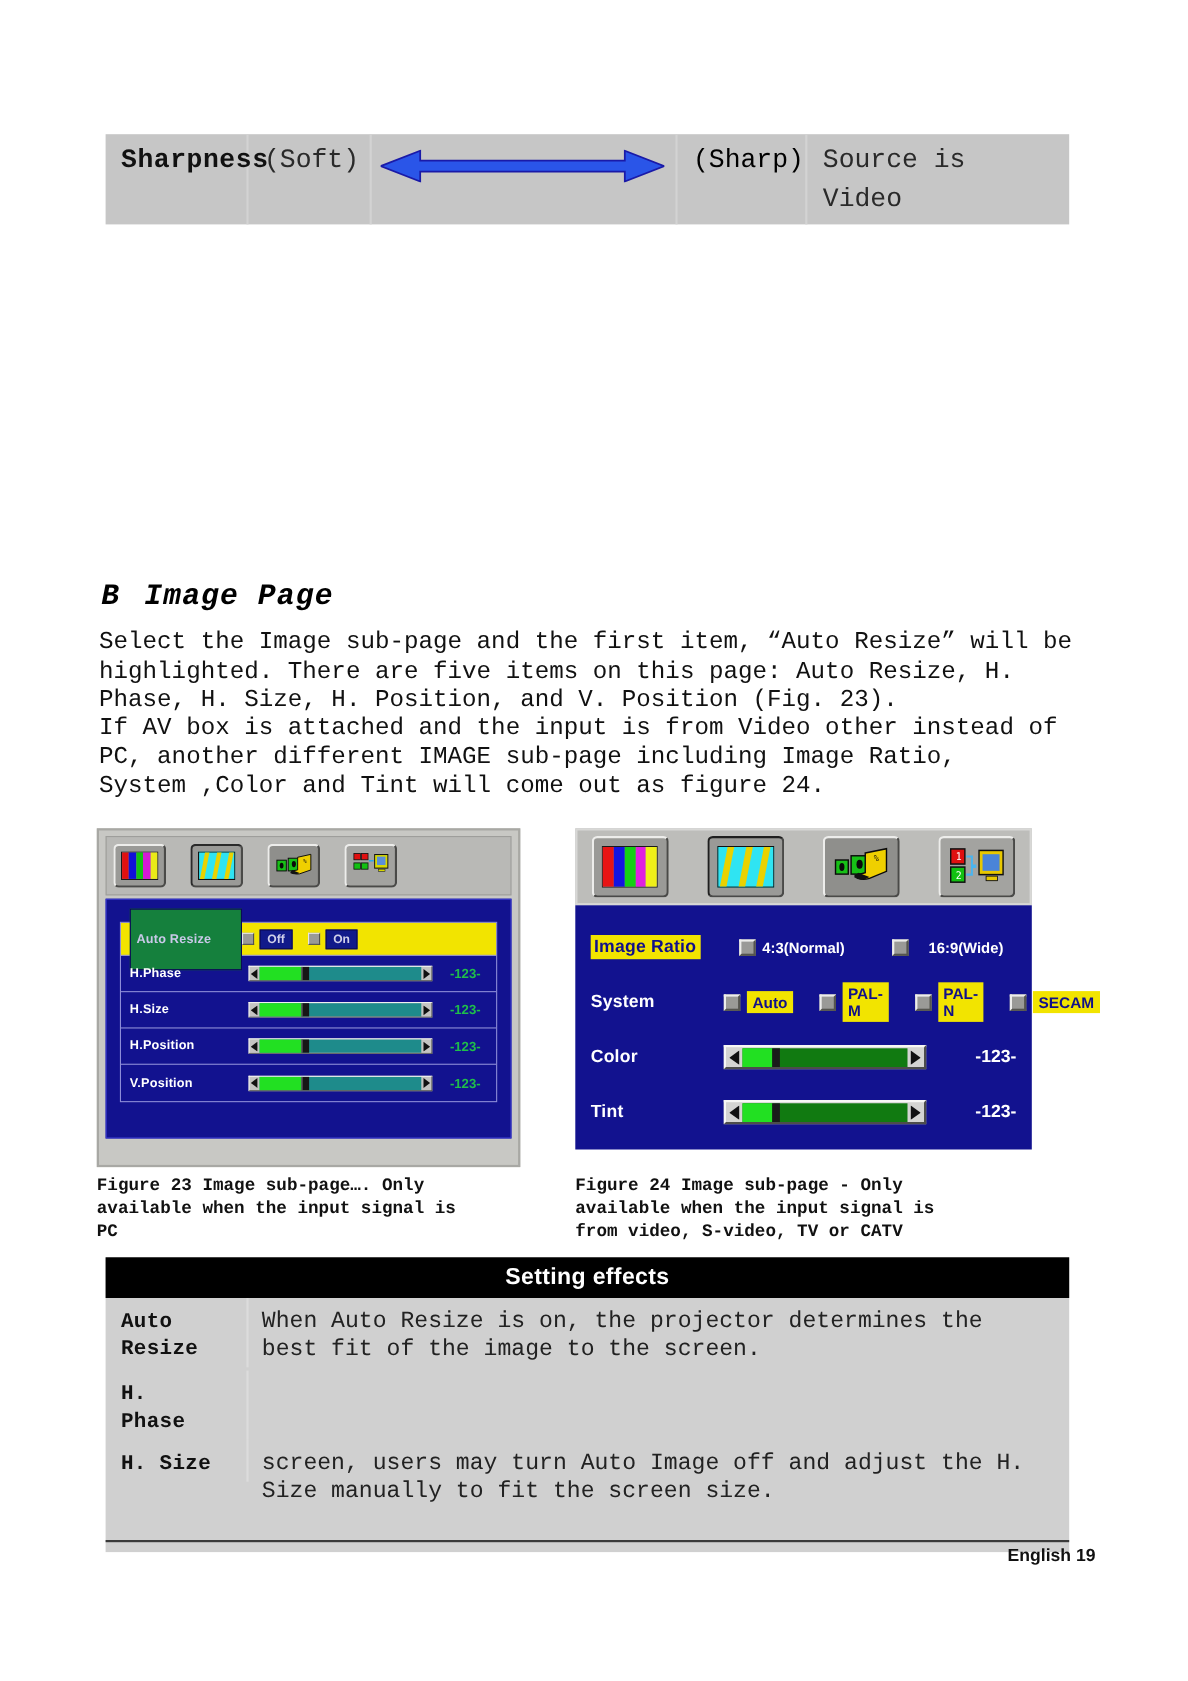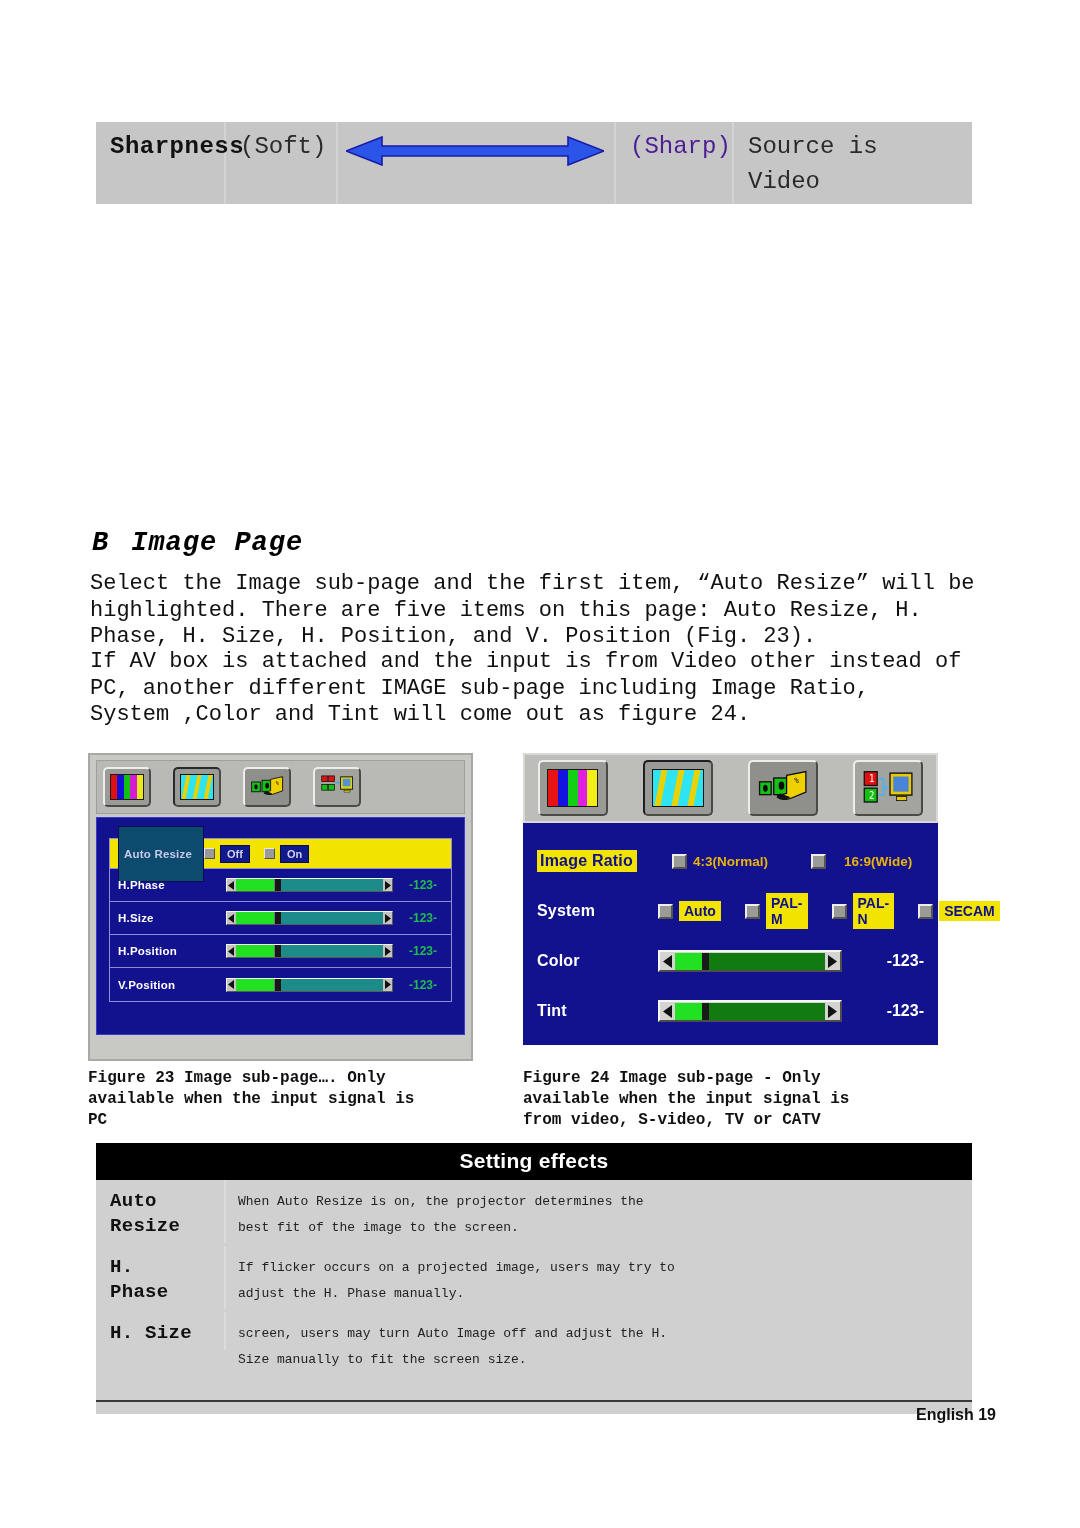--- a/index.html
+++ b/index.html
@@ -47,21 +47,21 @@
   }
   .sh-cell.c3 {
     width: 278px;
     border-right: 2px solid #d3d3d3;
     position: relative;
     padding: 0;
   }
   .sh-cell.c4 {
     width: 118px;
     border-right: 2px solid #d3d3d3;
-    color: #4c1d95;
+    color: #000000;
   }
   .sh-cell.c5 {
     width: 238px;
     color: #2a2a2a;
   }
   
   .dbl-arrow {
     position: absolute;
     left: 8px;
     top: 14px;
@@ -218,24 +218,24 @@
   .m23-label {
     font-family: "Liberation Sans", sans-serif;
     font-size: 11.5px;
     font-weight: bold;
     color: #ffffff;
     letter-spacing: 0.2px;
     width: 108px;
     flex: none;
   }
   .m23-row.highlight .m23-label {
-    background: #0c4a6e;
+    background: #15803d;
     color: #c9c9e8;
     padding: 21px 5px;
-    width: 86px;
+    width: 102px;
     box-sizing: border-box;
     border: 1px solid #0a0a55;
   }
   .m23-opt {
     display: flex;
     align-items: center;
     gap: 5px;
     margin-right: 14px;
   }
   .chk {
@@ -337,21 +337,21 @@
     border-left: 2px solid #ededeb;
     border-right: 2px solid #55554f;
     border-bottom: 2px solid #55554f;
     box-sizing: border-box;
     flex: none;
   }
   .opt24-plain {
     font-family: "Liberation Sans", sans-serif;
     font-size: 13.5px;
     font-weight: bold;
-    color: #eab308;
+    color: #ffffff;
   }
   .opt24-yellow {
     font-family: "Liberation Sans", sans-serif;
     font-size: 14px;
     font-weight: bold;
     background: #f2e400;
     color: #10108a;
     padding: 2px 5px;
   }
   .sl24 {
@@ -423,21 +423,21 @@
     font-weight: bold;
     line-height: 25px;
     color: #111;
     border-right: 2px solid #dcdcdc;
     letter-spacing: 0.3px;
   }
   .eff-c2 {
     flex: 1 1 auto;
     box-sizing: border-box;
     padding: 9px 14px 5px 12px;
-    font-size: 13px;
+    font-size: 21px;
     line-height: 26px;
     color: #222;
     text-align: justify;
     text-justify: inter-word;
   }
   .eff-c2 .lastline { text-align: left; }
   .eff-row.pad-bottom { padding-bottom: 36px; }
 
   
   .footer-rule {
@@ -803,24 +803,20 @@
       <div>When Auto Resize is on, the projector determines the</div>
       <div class="lastline">best fit of the image to the screen.</div>
     </div>
   </div>
 
   <div class="eff-row">
     <div class="eff-c1">
       <div>H.</div>
       <div>Phase</div>
     </div>
-    <div class="eff-c2">
-      <div>If flicker occurs on a projected image, users may try to</div>
-      <div class="lastline">adjust the H. Phase manually.</div>
-    </div>
   </div>
 
   <div class="eff-row pad-bottom">
     <div class="eff-c1">
       <div>H. Size</div>
     </div>
     <div class="eff-c2">
       <div>screen, users may turn Auto Image off and adjust the H.</div>
       <div class="lastline">Size manually to fit the screen size.</div>
     </div>

